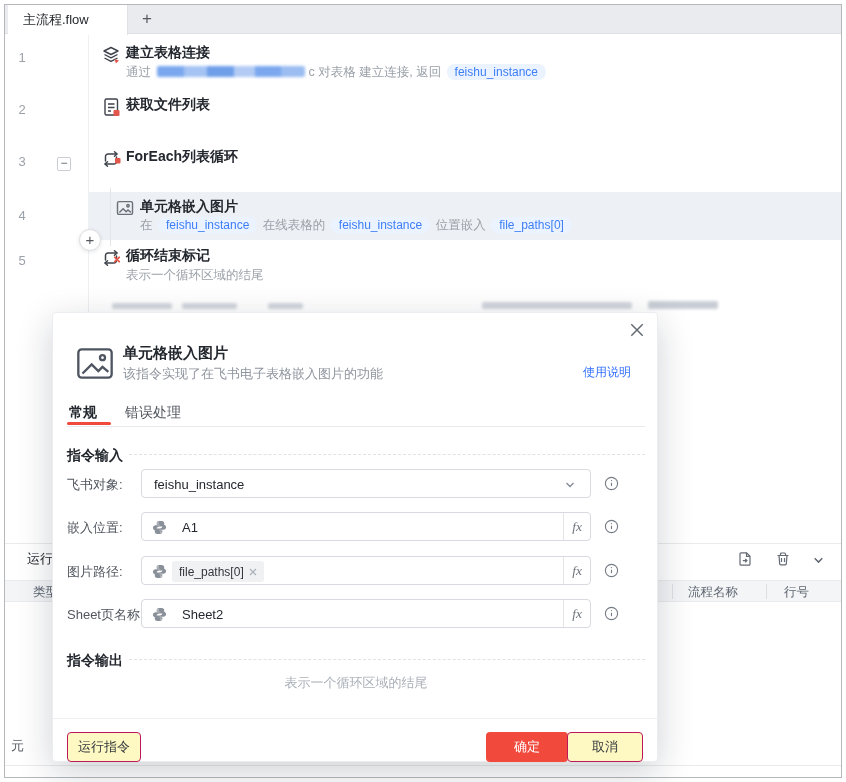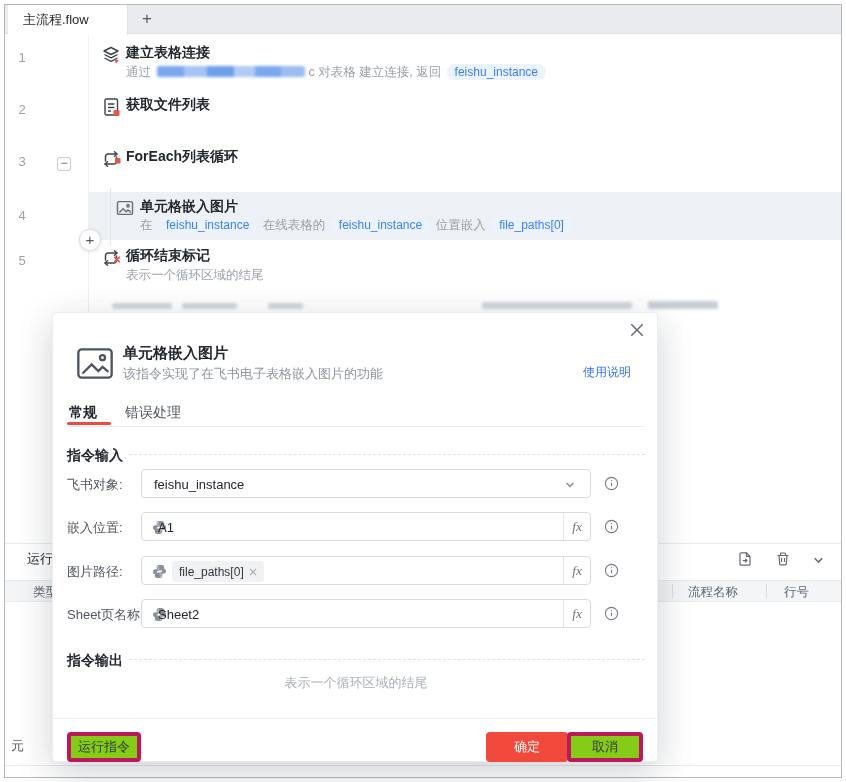--- a/index.html
+++ b/index.html
@@ -45,30 +45,30 @@
   .m-tab{top:91px;font-size:14px;cursor:pointer}
   .m-tab.on{font-weight:700;color:#23272e}
   .m-tab.off{color:#51565e}
   .m-underline{left:14px;top:109px;width:44px;height:3px;border-radius:2px}
   .m-divider{left:14px;top:113px;width:578px;height:1px;background:#e8eaed}
   .m-section{left:14px;font-size:14px;font-weight:700;color:#23272e}
   .m-dash{left:76px;width:516px;border-top:1px dashed #e0e2e6}
   .f-label{left:14px;font-size:13px;color:#51565e;white-space:nowrap}
   .f-box{left:88px;width:450px;height:29px;border:1px solid #d8dadf;border-radius:4px;background:#fff}
   .f-value{position:absolute;left:12px;top:7px;font-size:13px;color:#23272e;white-space:nowrap}
-  .f-value.pyv{left:16px}
+  .f-value.pyv{left:40px}
   .f-py{position:absolute;left:10px;top:7px;width:15px;height:15px}
   .f-chevron{position:absolute;right:14px;top:9px;width:12px;height:12px}
   .f-fx{position:absolute;right:0;top:0;width:27px;height:27px;border-left:1px solid #e2e4e8;display:flex;align-items:center;justify-content:center;font-family:"Liberation Serif","DejaVu Serif",serif;font-style:italic;font-size:13.5px;color:#6f757e}
   .f-info{left:551px;width:15px;height:15px}
   .f-chip{position:absolute;left:30px;top:4px;height:21px;background:#f0f1f3;border-radius:3px;display:flex;align-items:center;padding:0 7px;font-size:12px;color:#33373d;gap:5px}
   .m-empty{left:0;top:361px;width:606px;text-align:center;font-size:13px;color:#aab0b8}
   .m-footline{left:0;top:405px;width:606px;height:1px;background:#eceef1}
   .btn{position:absolute;top:419px;height:30px;border-radius:4px;font-size:13px;display:flex;align-items:center;justify-content:center;cursor:pointer}
-  .btn.ghost{background:#84cc16;border:4px solid #be185d;color:#33373d}
+  .btn.ghost{background:#fef9c3;border:1px solid #be185d;color:#33373d}
   .btn.primary{color:#fff;border:none}
 </style>
 </head>
 <body>
 
 <div class="stage">
   <div class="window"></div>
 
   <div class="tabbar"></div>
   <div class="tab-active">

